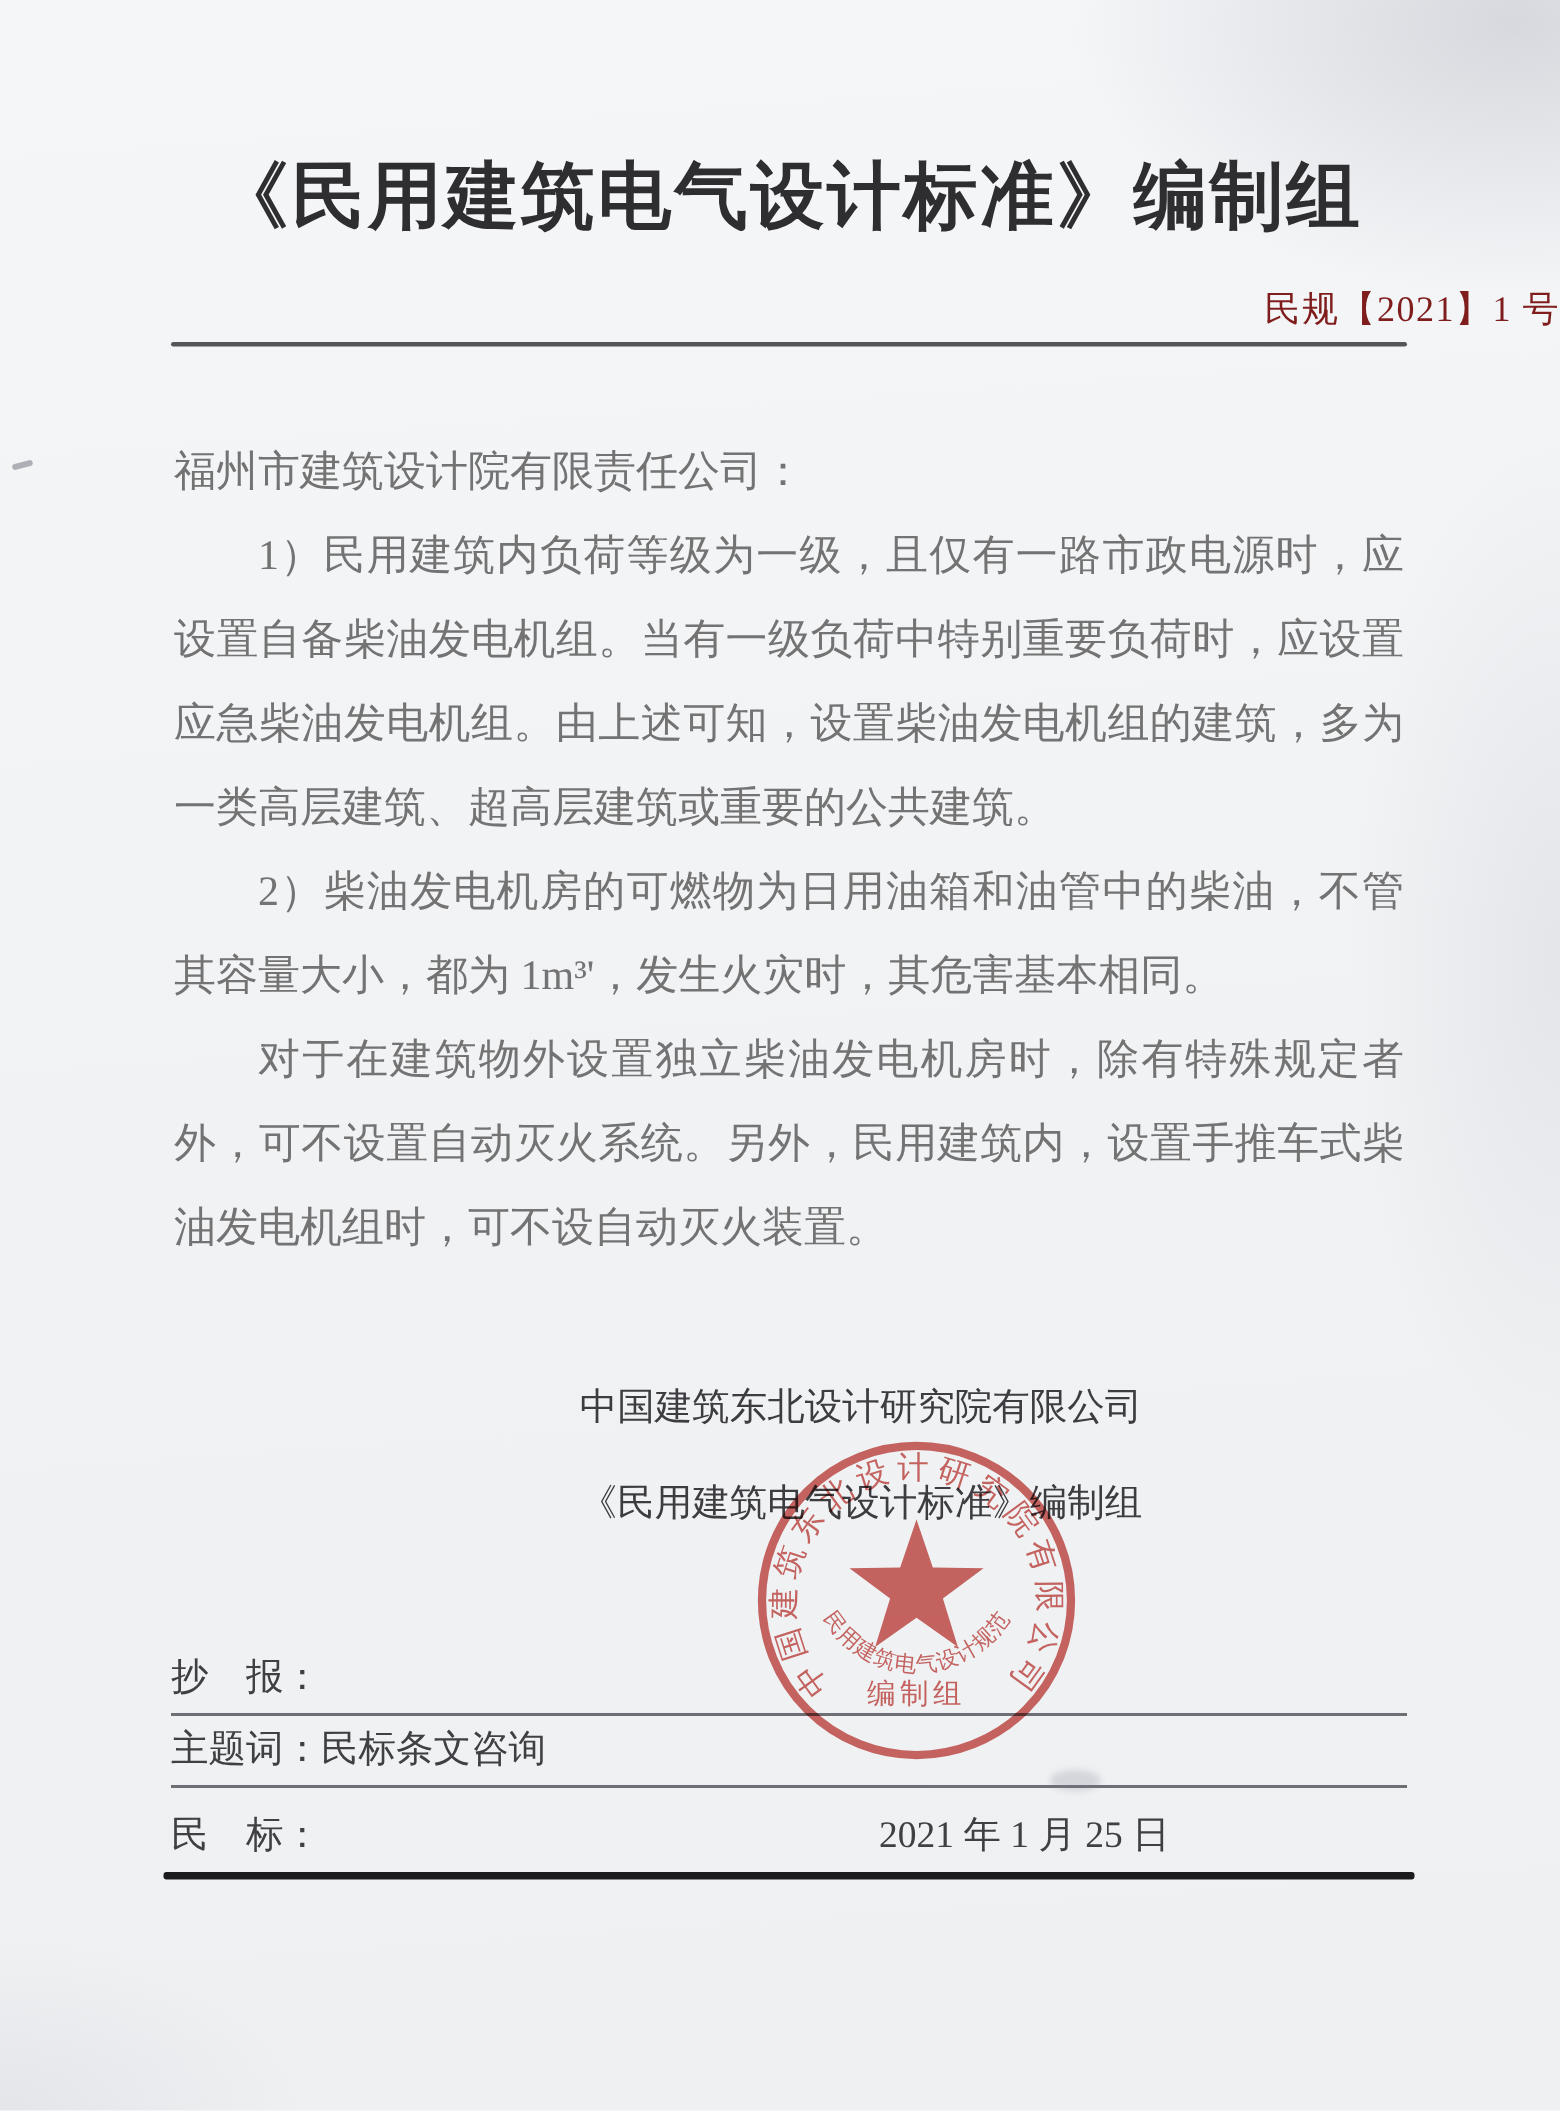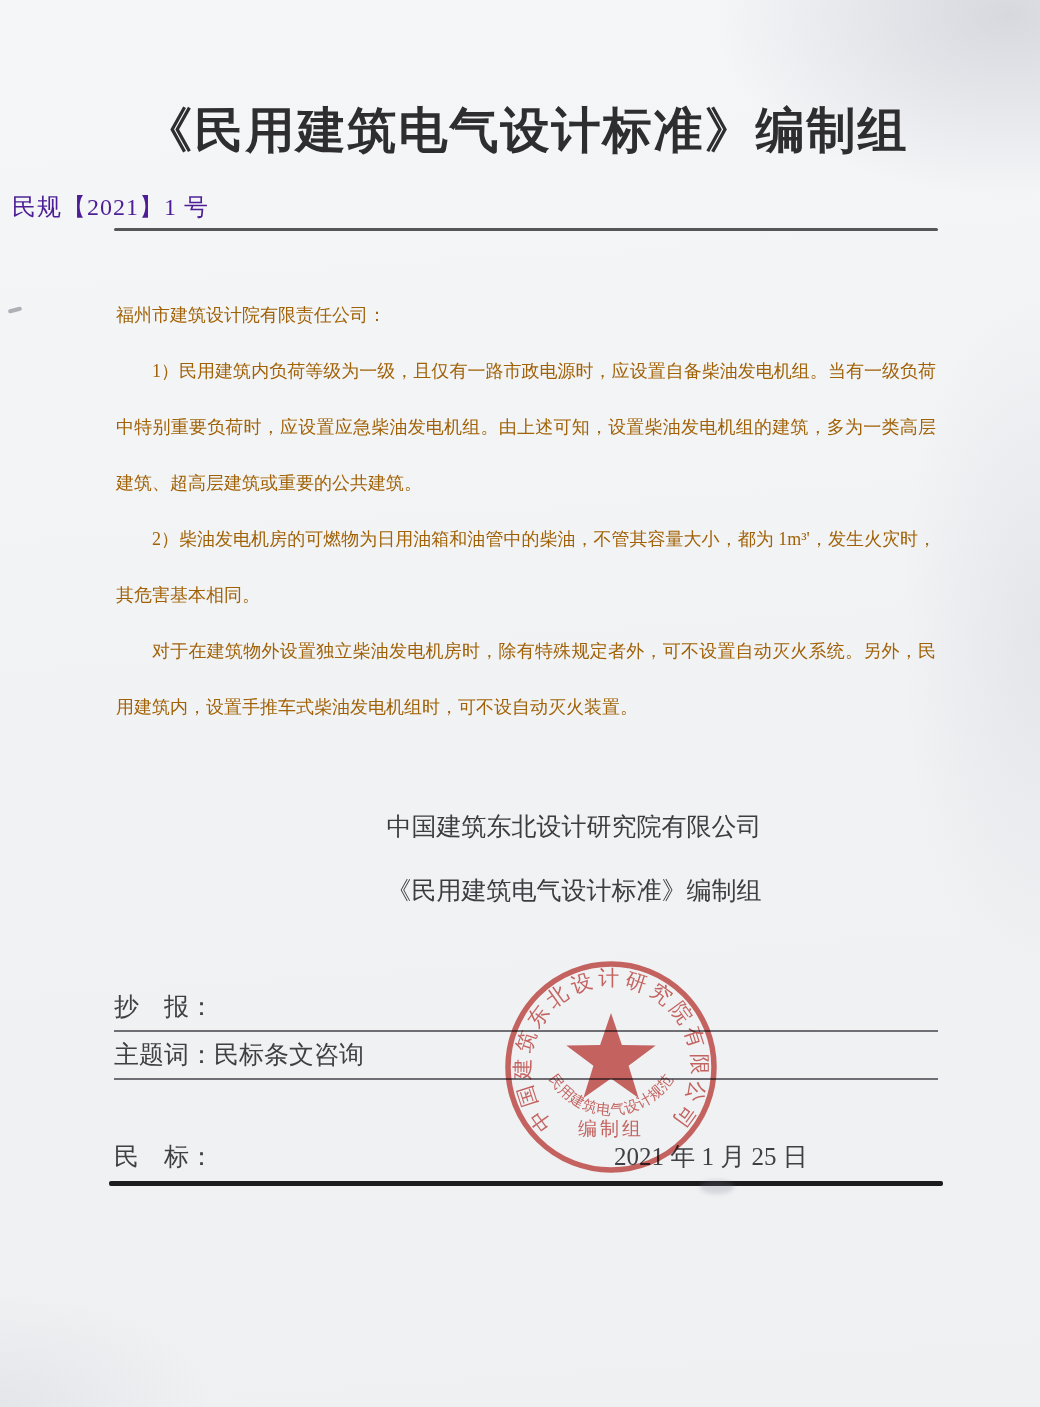--- a/index.html
+++ b/index.html
@@ -21,40 +21,40 @@
     margin-top: 100px;
     text-align: center;
     font-size: 49px;
     font-weight: 700;
     letter-spacing: 2px;
     color: #2e2e30;
     line-height: 62px;
   }
   .doc-number {
     margin-top: 28px;
-    text-align: left;
+    text-align: right;
     font-size: 24px;
     letter-spacing: 1px;
-    color: #4c1d95;
+    color: #7f1d1d;
     line-height: 34px;
   }
   .header-rule {
     margin: 4px auto 0 auto;
     width: 824px;
     height: 3px;
     background: #55555a;
     border-radius: 2px;
   }
 
   .body-text {
     width: 820px;
     margin: 56px auto 0 auto;
-    font-size: 18px;
+    font-size: 28px;
     line-height: 56px;
-    color: #a16207;
+    color: #737373;
   }
   .body-text p {
     text-align: justify;
     text-indent: 2em;
   }
   .body-text p.recipient { text-indent: 0; }
 
   .signature-block {
     width: 820px;
     margin: 60px auto 0 auto;
@@ -77,22 +77,22 @@
     mix-blend-mode: multiply;
     z-index: 2;
     pointer-events: none;
     filter: blur(.3px);
   }
 
   .footer { width: 824px; margin: 48px auto 0 auto; font-size: 25px; color: #404044; }
   .footer-row { position: relative; }
   .row-subject { line-height: 46px; border-bottom: 2px solid #6e6e74; }
   .row-cc { line-height: 46px; padding-top: 13px; border-bottom: 2px solid #6e6e74; }
-  .row-minbiao { line-height: 42px; padding-top: 11px; margin-top: 45px; }
-  .footer-date { position: absolute; left: 500px; top: 11px; line-height: 42px; }
+  .row-minbiao { line-height: 42px; padding-top: 11px; }
+  .footer-date { position: absolute; left: 472px; top: 11px; line-height: 42px; }
   .bottom-rule {
     width: 834px;
     margin: 3px auto 0 auto;
     height: 5px;
     background: #1c1c1e;
     border-radius: 2px;
   }
 
   .scan-speck {
     position: absolute; left: 8px; top: 308px; width: 14px; height: 4px;

